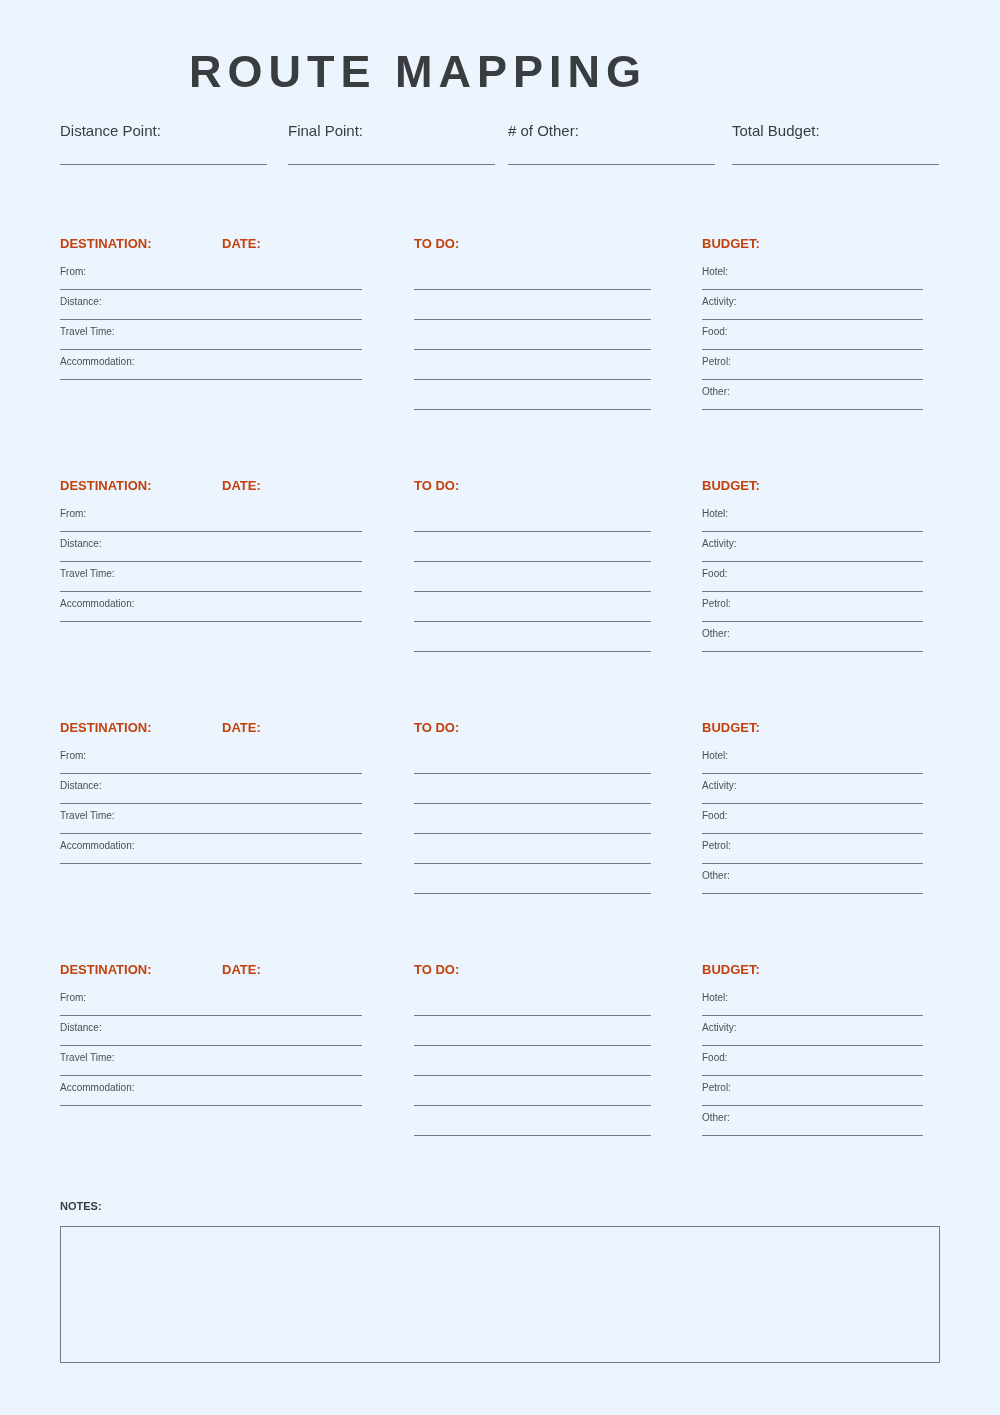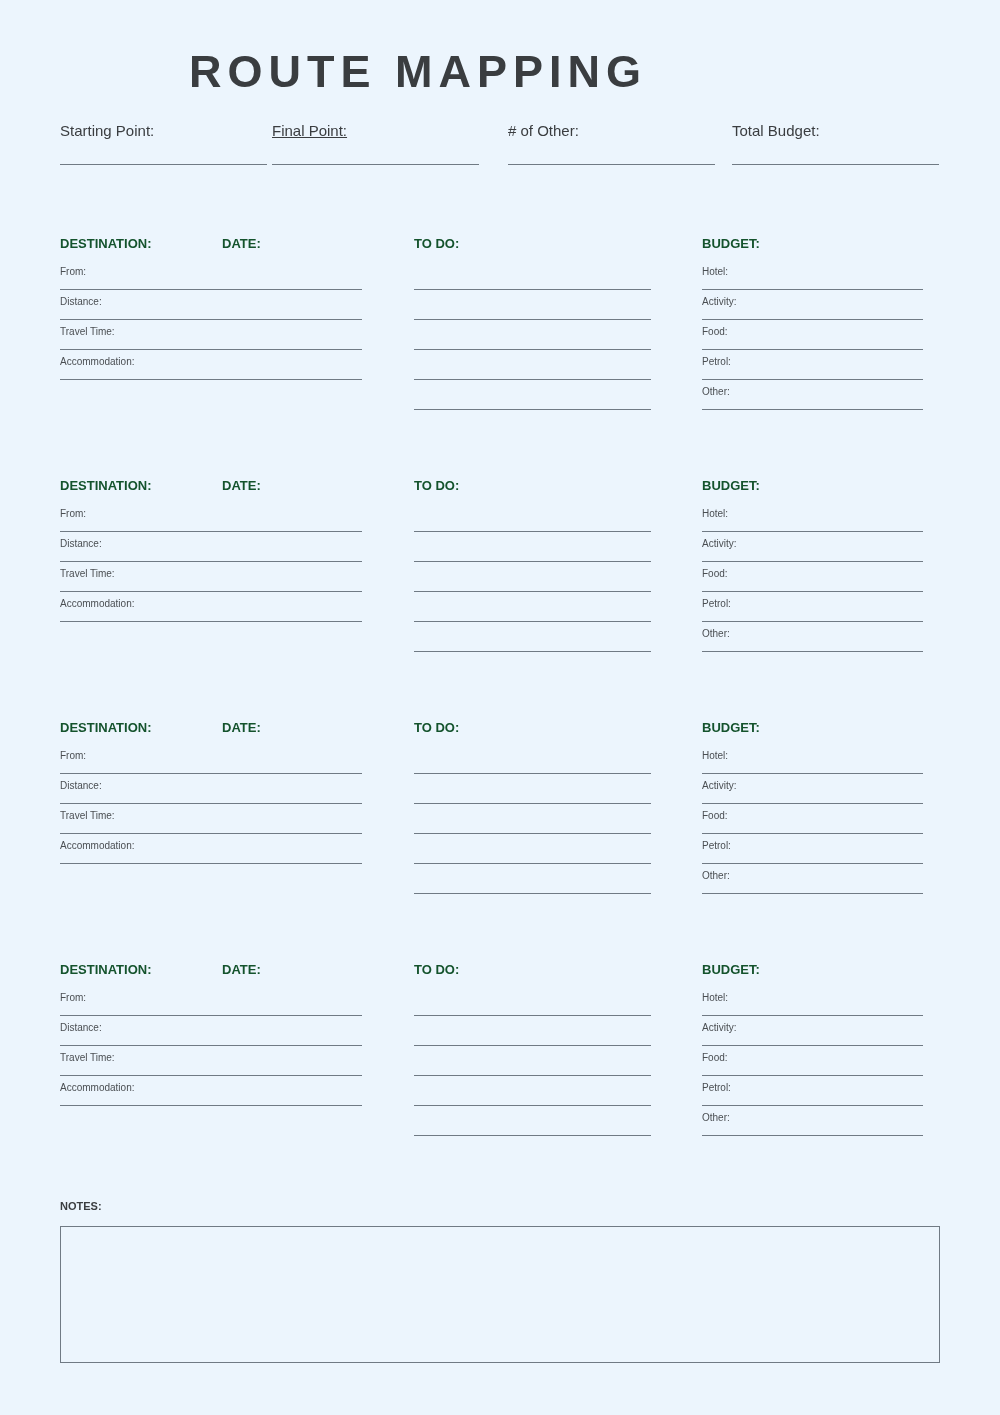--- a/index.html
+++ b/index.html
@@ -13,40 +13,40 @@
     position: absolute; left: 0; top: 46px; width: 836px; text-align: center;
     font-size: 45px; font-weight: bold; letter-spacing: 6px; color: #3a3d40;
   }
   .hdr-field { position: absolute; top: 122px; width: 207px; }
   .hdr-field .lbl { font-size: 15px; color: #3a3d40; display: block; height: 20px; }
   .hdr-field .line {
     position: absolute; top: 42px; left: 0; width: 207px; height: 0;
     border-top: 1.3px solid #707a84;
   }
   .block { position: absolute; left: 0; width: 1000px; height: 200px; }
-  .h { position: absolute; top: 0; font-size: 13px; font-weight: bold; color: #14532d; }
+  .h { position: absolute; top: 0; font-size: 13px; font-weight: bold; color: #c2410c; }
   .row-label { position: absolute; font-size: 10px; color: #4a4e52; }
   .rule { position: absolute; height: 0; border-top: 1.3px solid #707a84; }
   .notes-label { position: absolute; left: 60px; top: 1200px; font-size: 11px; font-weight: bold; color: #3a3d40; }
   .notes-box {
     position: absolute; left: 60px; top: 1226px; width: 878px; height: 135px;
     border: 1.3px solid #707a84; background: transparent;
   }
 </style>
 </head>
 <body>
 
 <div class="title">ROUTE MAPPING</div>
 
 <div id="header-fields">
     <div class="hdr-field" style="left: 60px;">
-      <span class="lbl">Starting Point:</span>
+      <span class="lbl">Distance Point:</span>
       <div class="line"></div>
     </div>
-    <div class="hdr-field" style="left: 272px; text-decoration: underline;">
+    <div class="hdr-field" style="left: 288px;">
       <span class="lbl">Final Point:</span>
       <div class="line"></div>
     </div>
     <div class="hdr-field" style="left: 508px;">
       <span class="lbl"># of Other:</span>
       <div class="line"></div>
     </div>
     <div class="hdr-field" style="left: 732px;">
       <span class="lbl">Total Budget:</span>
       <div class="line"></div>

